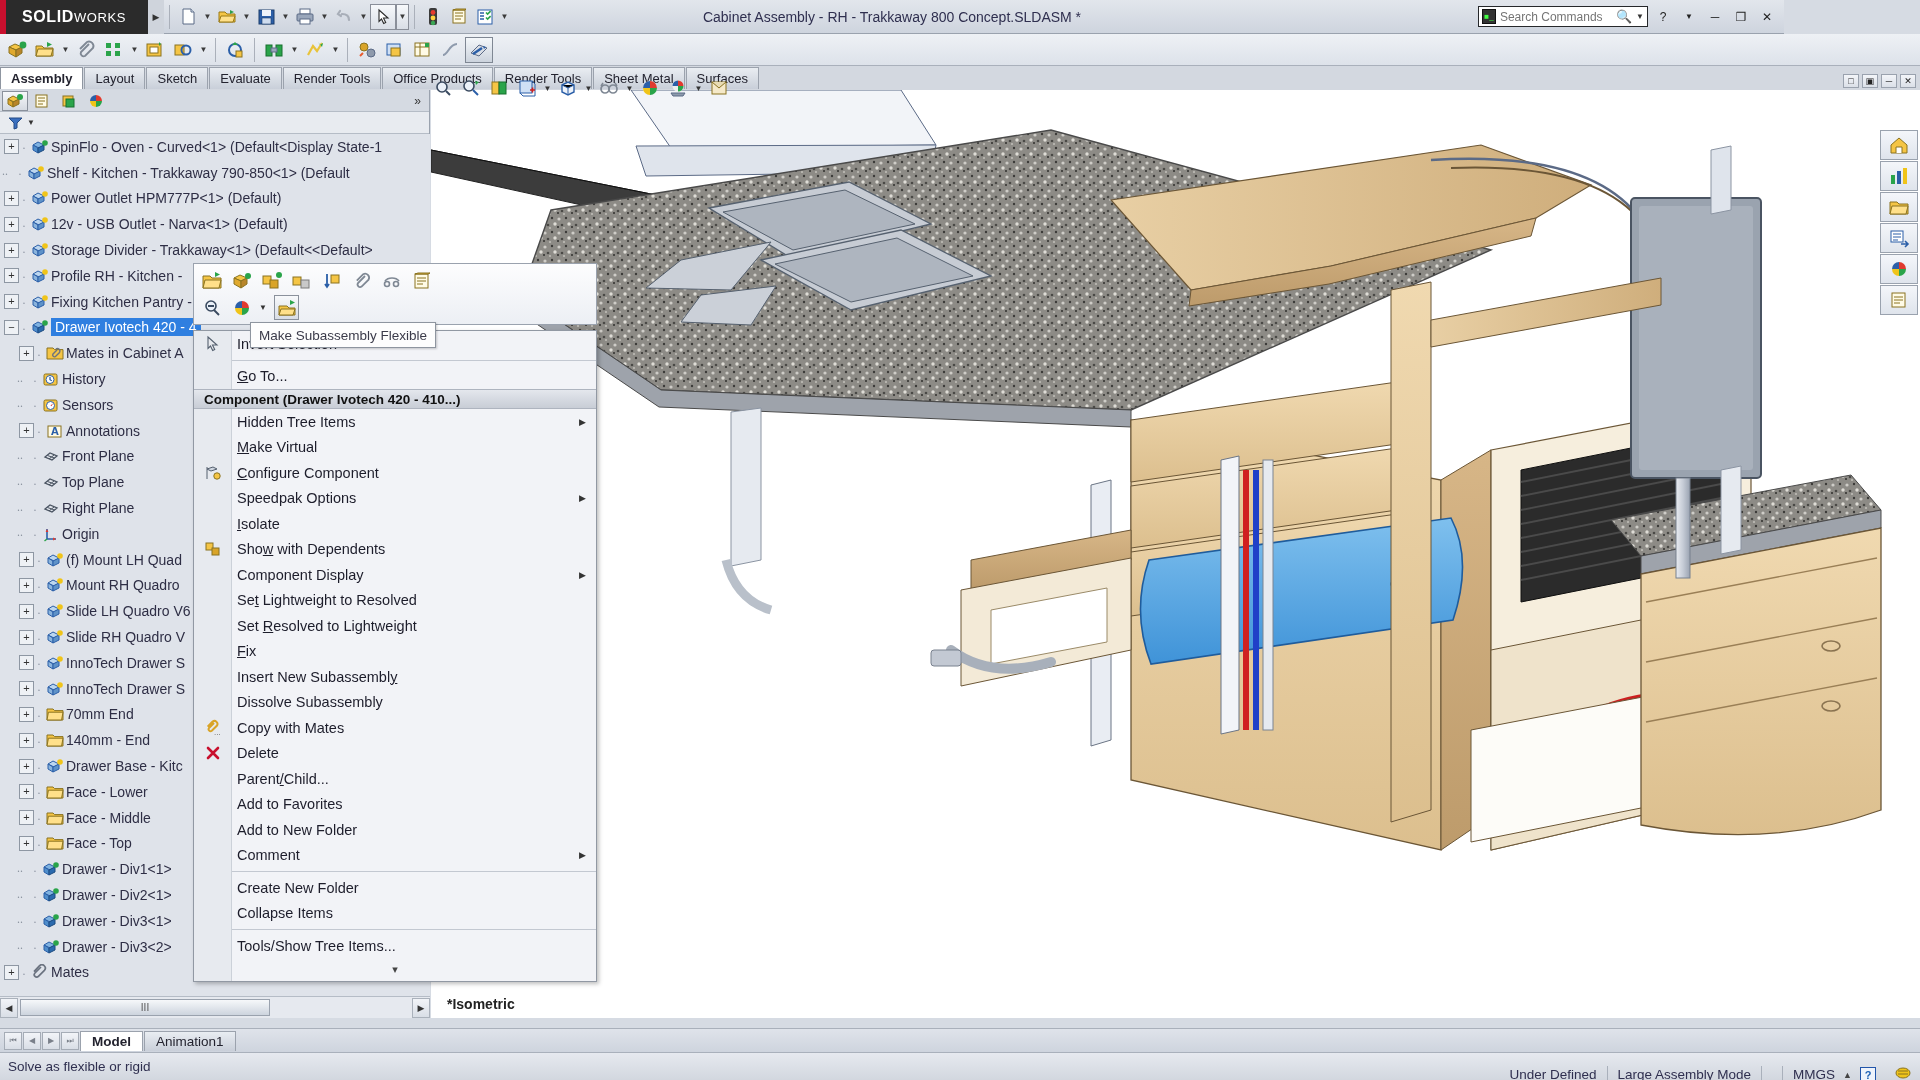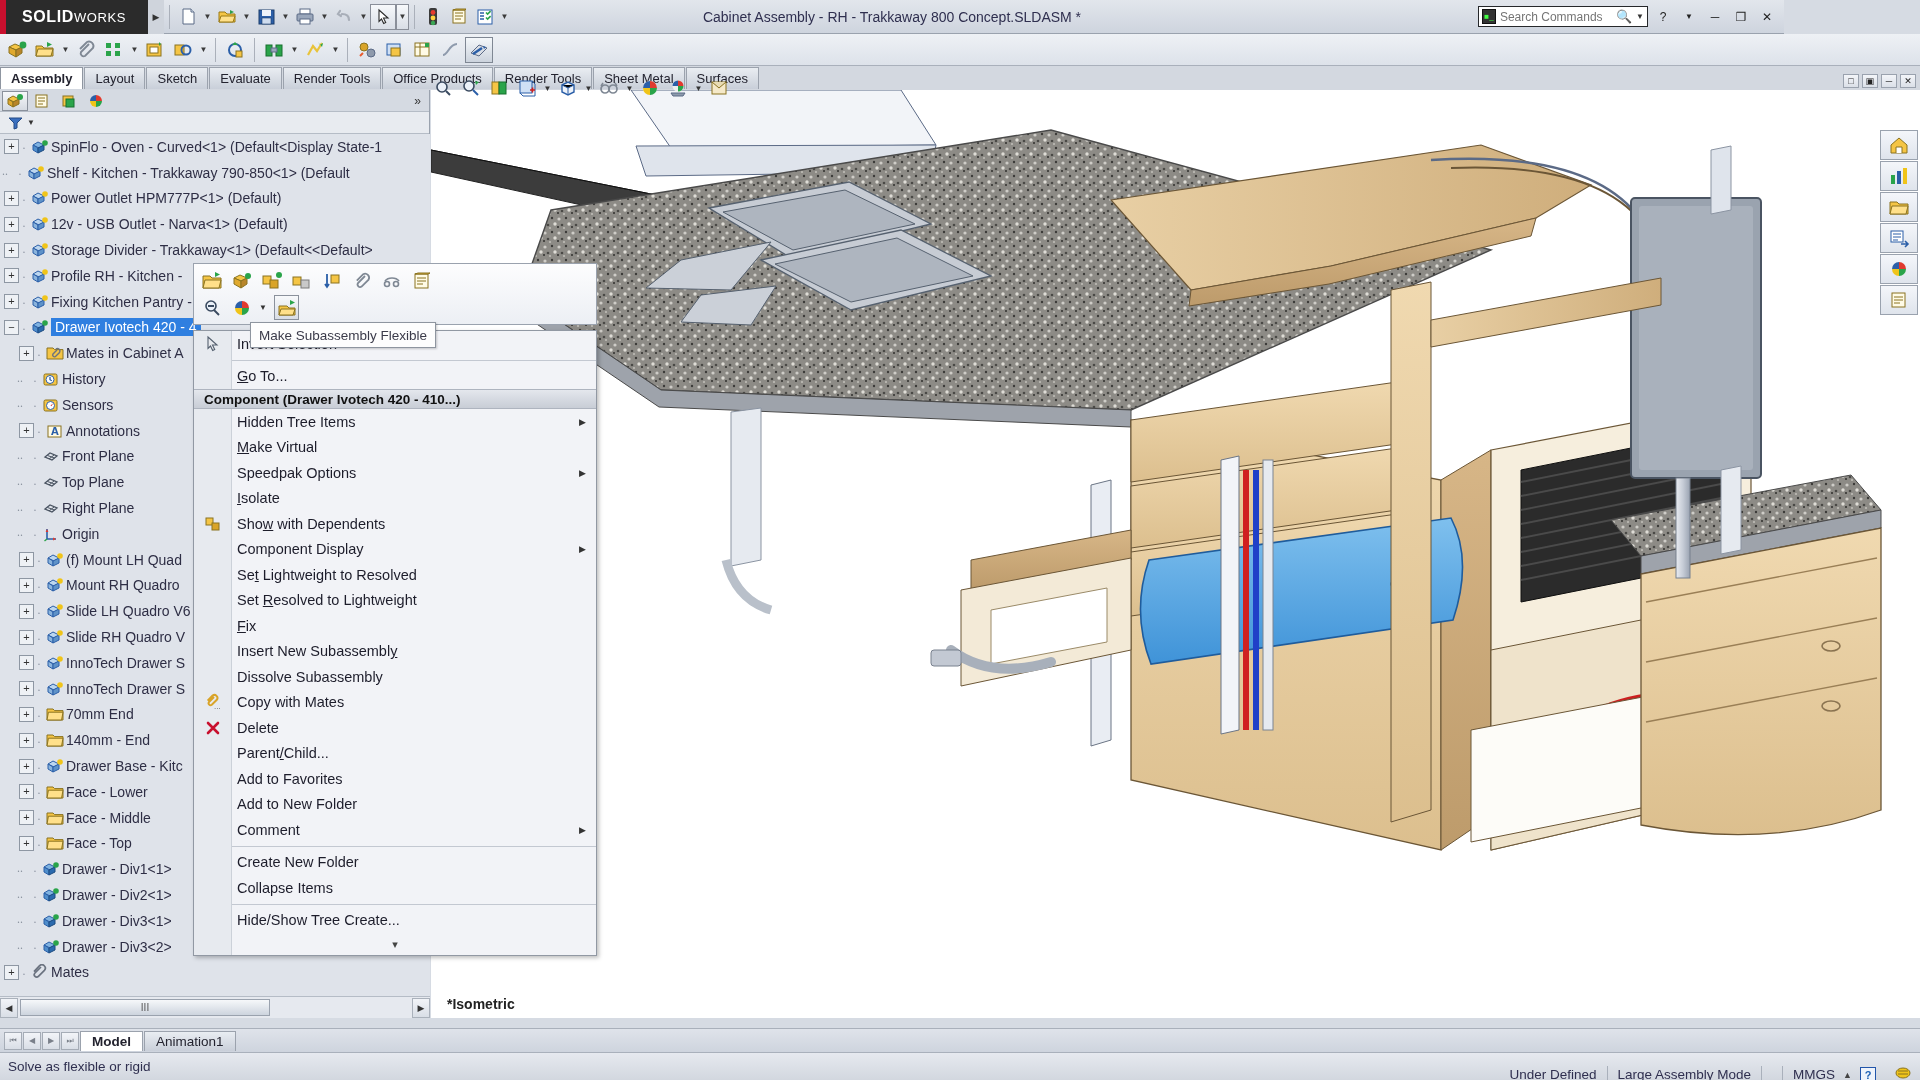--- a/index.html
+++ b/index.html
@@ -1237,20 +1237,29 @@
     </div>
 
     <div class="mi">
       <span class="txt">Hidden Tree Items</span>
       <span class="arw">▶</span>
     </div>
     <div class="mi">
       <span class="txt"><u>M</u>ake Virtual</span>
     </div>
     <div class="mi">
+      <span class="mic">
+        <svg width="18" height="18" viewBox="0 0 18 18">
+            <path d="M3 3v12M3 5l6-2 4 2-6 2z" fill="#cfd6e0" stroke="#55606f"></path>
+            <circle cx="13" cy="12" r="3.2" fill="#f5c545" stroke="#8a7320"></circle>
+          </svg>
+      </span>
+      <span class="txt"><u>C</u>onfigure Component</span>
+    </div>
+    <div class="mi">
       <span class="txt">Speedpak Options</span>
       <span class="arw">▶</span>
     </div>
     <div class="mi">
       <span class="txt"><u>I</u>solate</span>
     </div>
     <div class="mi">
       <span class="mic">
         <svg width="18" height="18" viewBox="0 0 18 18">
             <rect x="2" y="3" width="7" height="7" fill="#f5c545" stroke="#8a7320"></rect>
@@ -1311,21 +1320,21 @@
 
     <div class="msep"></div>
     <div class="mi">
       <span class="txt">Create New Folder</span>
     </div>
     <div class="mi">
       <span class="txt">Collapse Items</span>
     </div>
     <div class="msep"></div>
     <div class="mi">
-      <span class="txt">Hide/Show Tree Create...</span>
+      <span class="txt">Tools/Show Tree Items...</span>
     </div>
     <div class="mexp">▾</div>
   </div>
 
   <div class="modelbar">
     <div class="navbtn">⏮</div>
     <div class="navbtn">◀</div>
     <div class="navbtn">▶</div>
     <div class="navbtn">⏭</div>
     <div class="mtab active">

